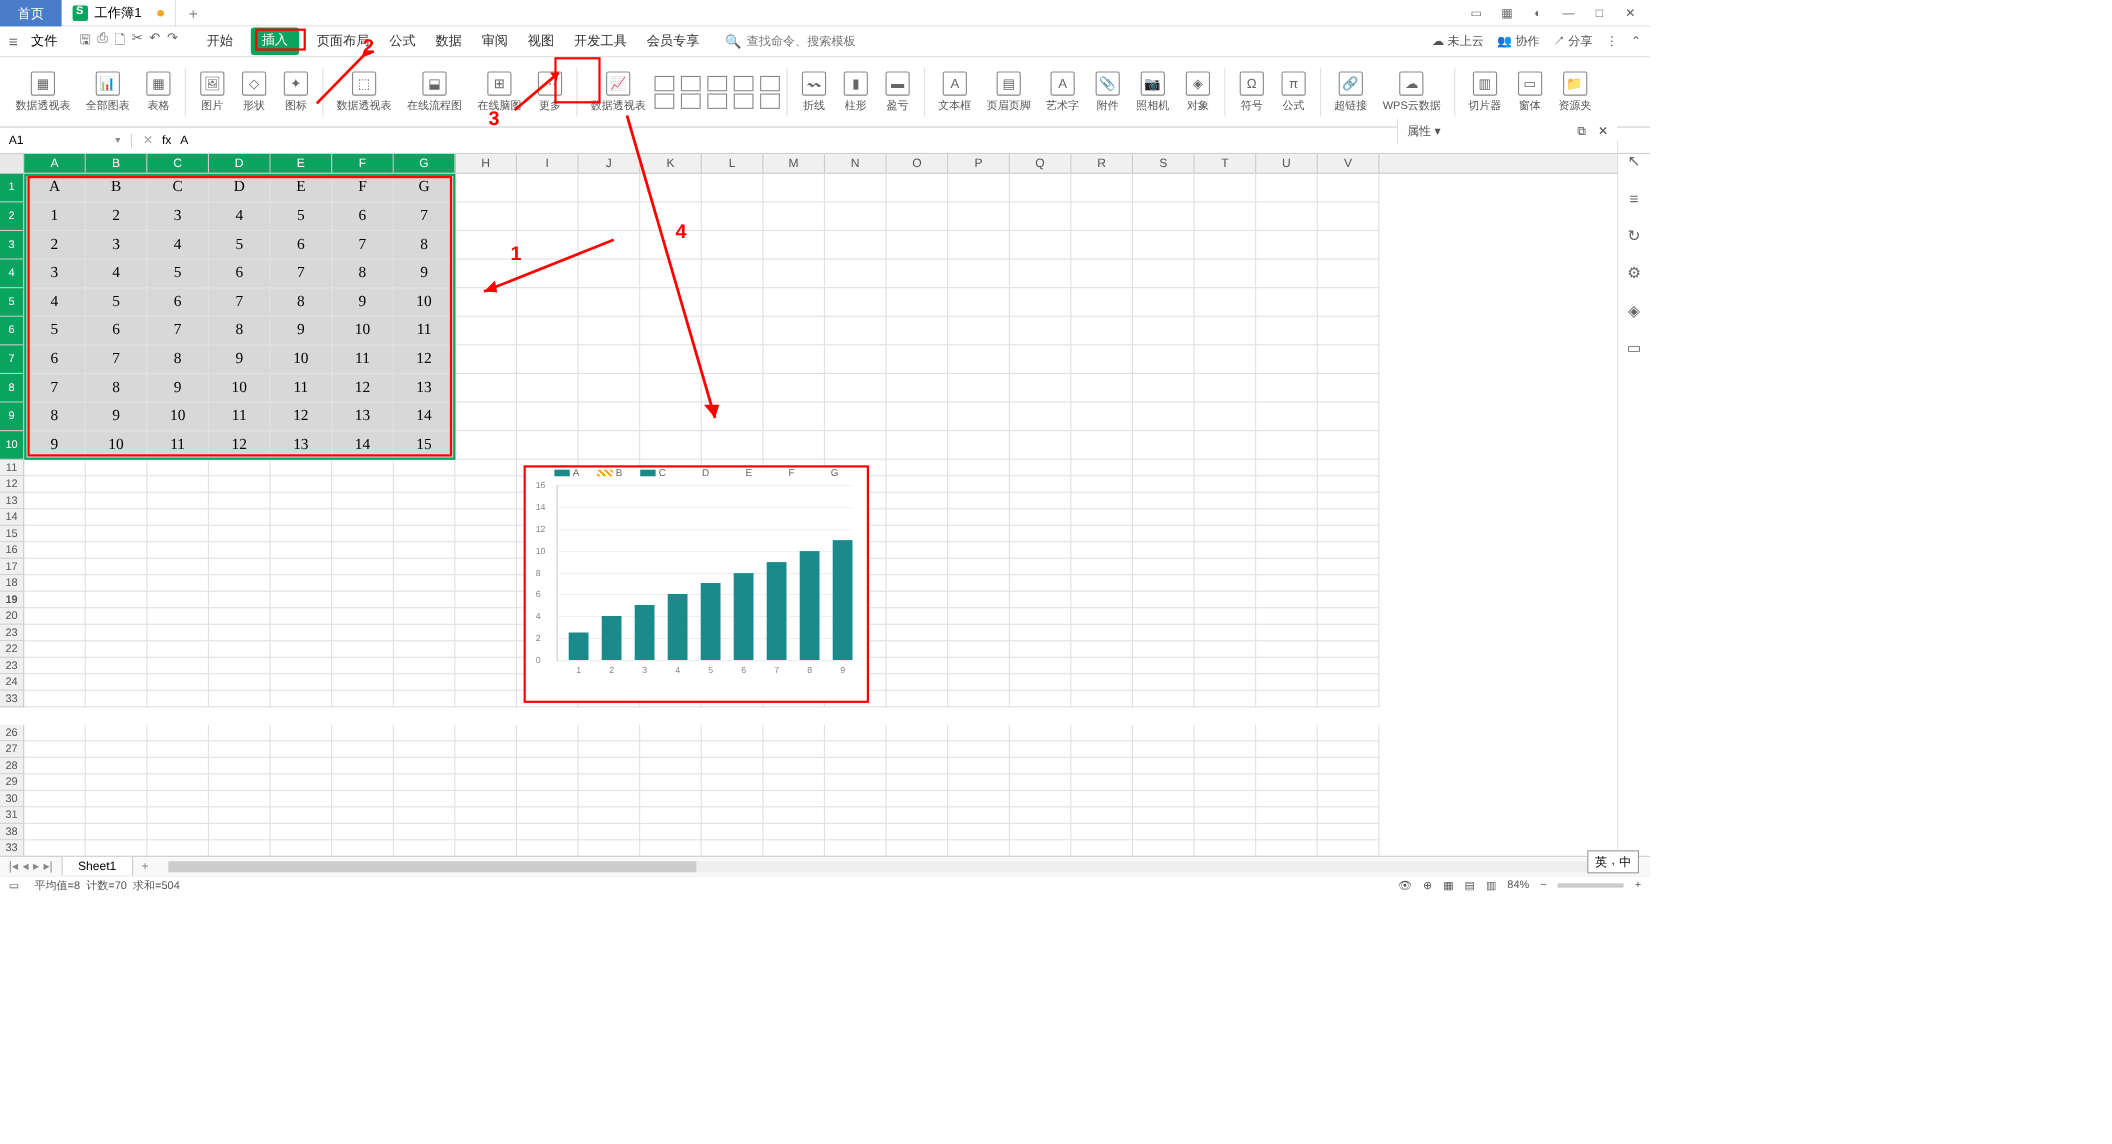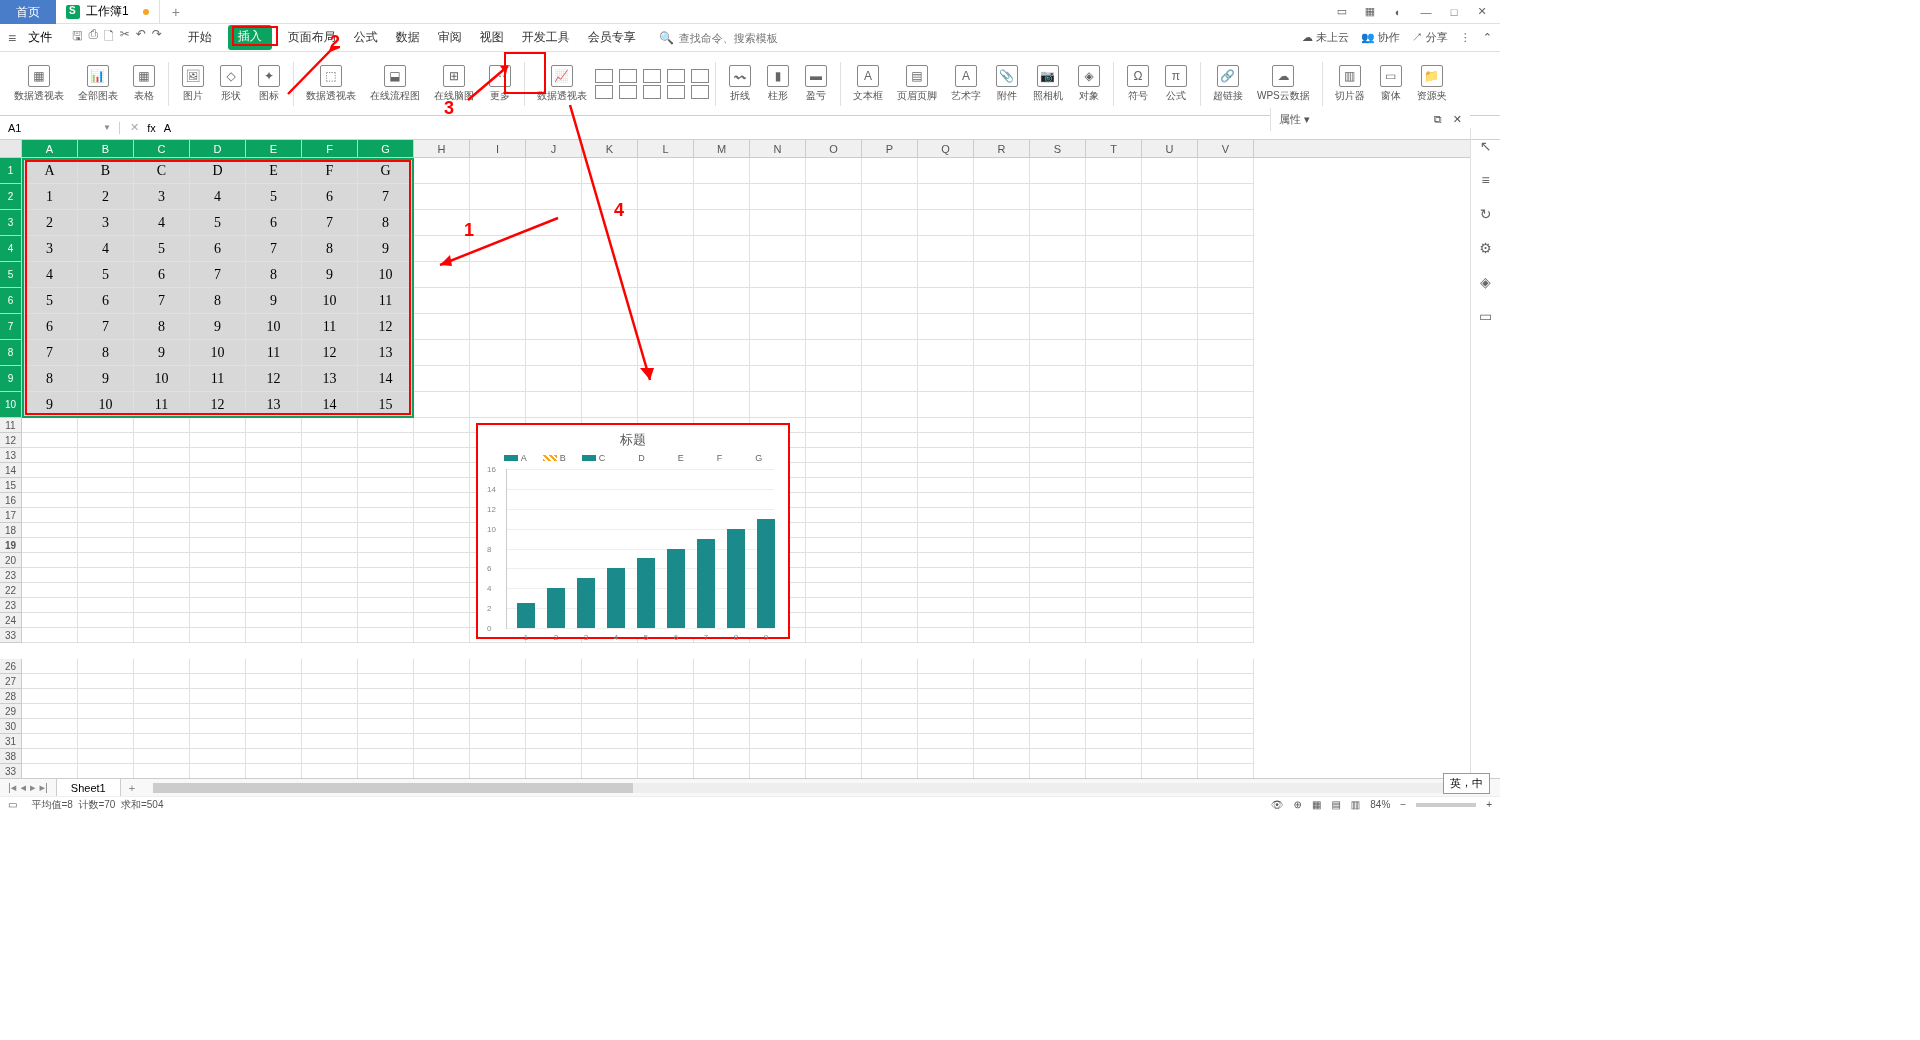--- a/index.html
+++ b/index.html
@@ -1225,21 +1225,20 @@
         <div class="cell" style="height: 15px; line-height: 15px;"></div>
         <div class="cell" style="height: 15px; line-height: 15px;"></div>
       </div>
     </div>
 
   <div class="sel-green" style="left:22px; top:18px; width:392px; height:260px;"></div>
 
   <div class="sel-border" style="left:25px; top:20px; width:386px; height:255px;"></div>
 
   <div class="chart-box" style="left:476px; top:283px; width:314px; height:216px;">
-    <div class="chart-title">标题</div>
     <div class="chart-legend" id="chart-legend">
         <div class="leg-item">
           <div class="leg-sw" style="background: rgb(27, 138, 138);"></div>
           <span>A</span>
         </div>
         <div class="leg-item">
           <div class="leg-sw" style="background: repeating-linear-gradient(45deg, rgb(245, 166, 35), rgb(245, 166, 35) 2px, rgb(255, 255, 255) 2px, rgb(255, 255, 255) 4px);"></div>
           <span>B</span>
         </div>
         <div class="leg-item">

